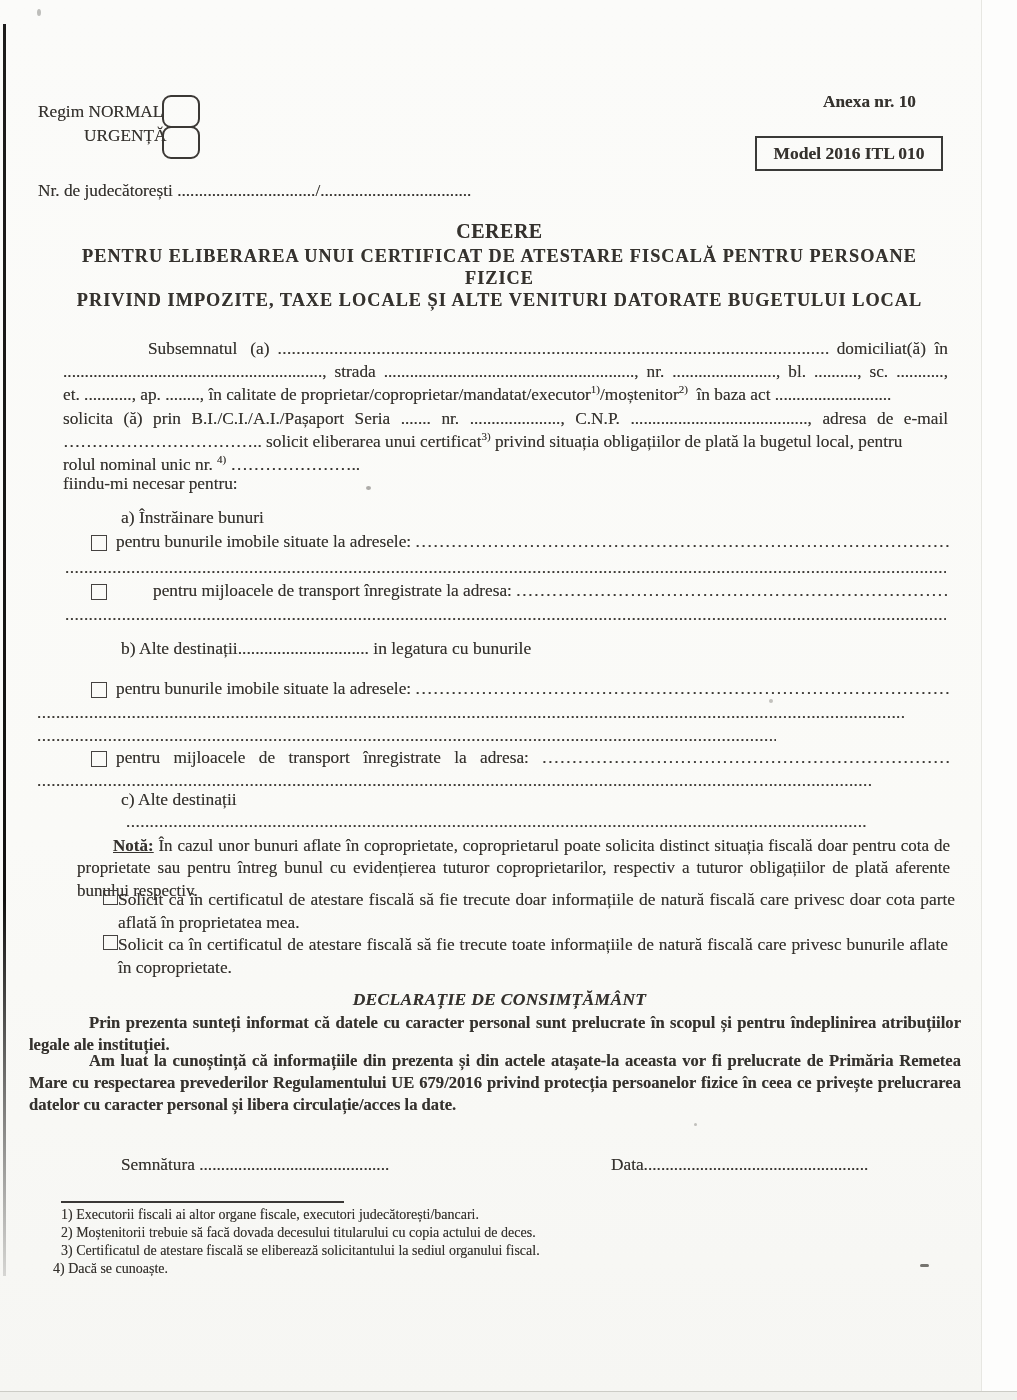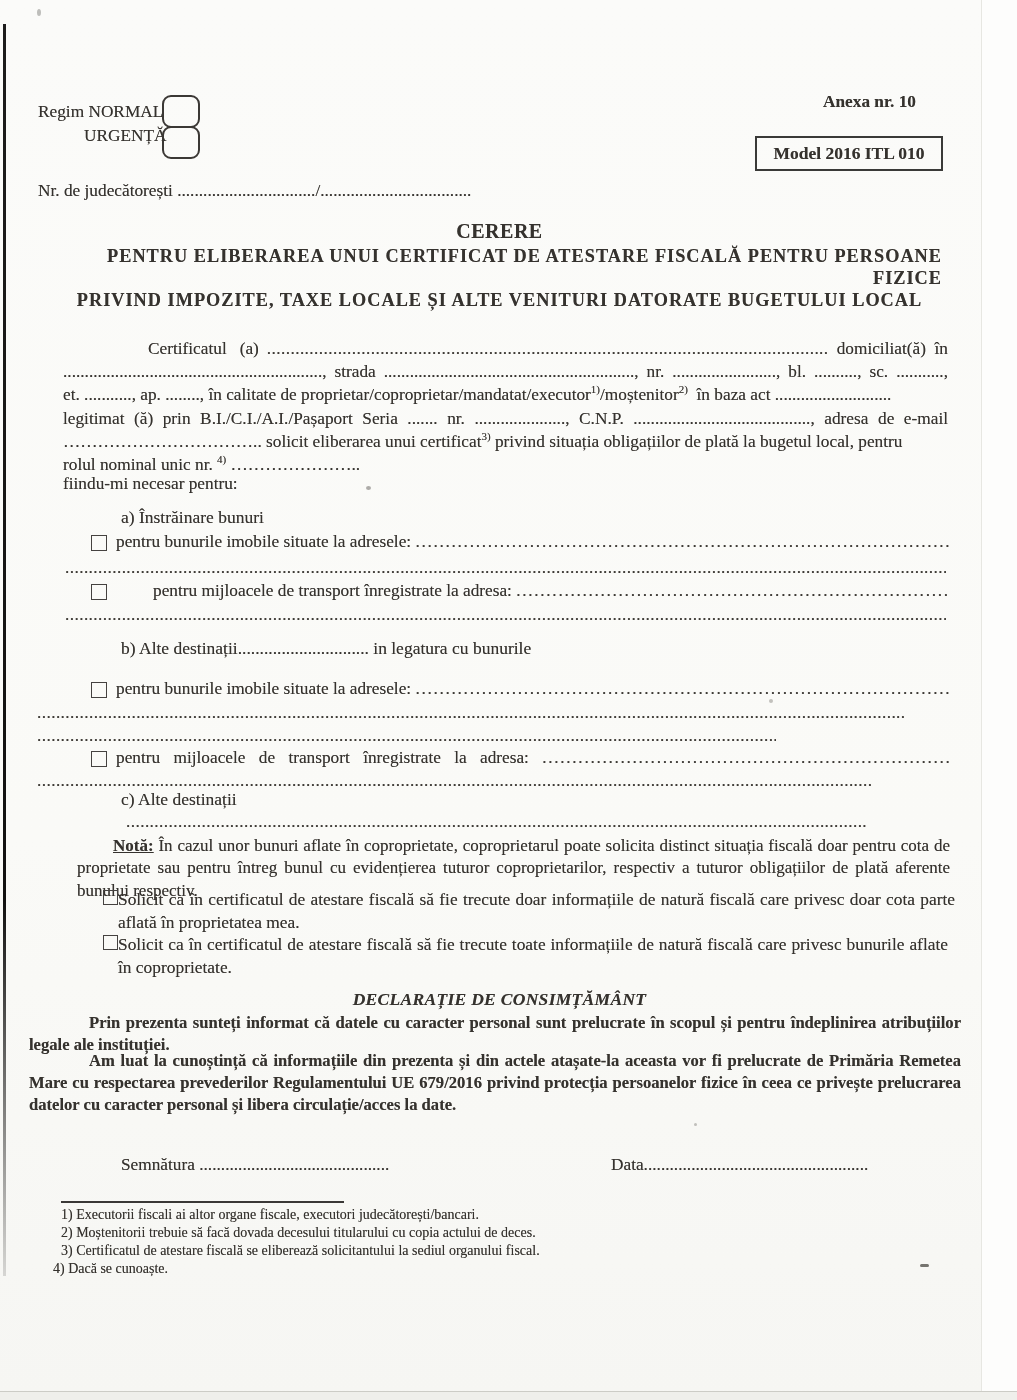--- a/index.html
+++ b/index.html
@@ -45,33 +45,33 @@
 <div class="abs" style="left:162px;top:95px;">
   <div class="regimbox"></div>
   <div class="regimbox" style="margin-top:-2px;"></div>
 </div>
 <div class="abs fs b" style="left:823px;top:92px;">Anexa nr. 10</div>
 <div class="abs b" style="left:755px;top:136px;width:184px;height:31px;border:2px solid #3a3a38;text-align:center;line-height:30px;font-size:17.5px;">Model 2016 ITL 010</div>
 <div class="abs fs" style="left:38px;top:181px;">Nr. de judecătorești ................................/...................................</div>
 
 <div class="abs" style="left:57px;top:220px;width:885px;text-align:center;">
   <div class="b" style="font-size:20px;letter-spacing:.5px;">CERERE</div>
-  <div class="b" style="font-size:18.3px;letter-spacing:1px;line-height:22px;margin-top:2px;text-align:right;">PENTRU ELIBERAREA UNUI CERTIFICAT DE ATESTARE FISCALĂ PENTRU  PERSOANE  FIZICE</div>
+  <div class="b" style="font-size:18.3px;letter-spacing:1px;line-height:22px;margin-top:2px;">PENTRU ELIBERAREA UNUI CERTIFICAT DE ATESTARE FISCALĂ PENTRU  PERSOANE  FIZICE</div>
   <div class="b" style="font-size:18.3px;letter-spacing:1px;line-height:22px;">PRIVIND IMPOZITE, TAXE LOCALE ȘI ALTE VENITURI DATORATE BUGETULUI LOCAL</div>
 </div>
 
 <div class="abs" style="left:63px;top:337px;width:885px;font-size:17.3px;line-height:23.2px;">
   <div style="display:flex;">
-    <span class="nw" style="margin-left:85px;">Certificatul   (a)</span>
+    <span class="nw" style="margin-left:85px;">Subsemnatul   (a)</span>
     <span class="dotline" style="flex:1;margin:0 8px;">..................................................................................................................................................................................................................................................................</span>
     <span class="nw">domiciliat(ă)  în</span>
   </div>
   <div class="nw jl">............................................................, strada .........................................................., nr. ........................, bl. .........., sc. ...........,</div>
   <div class="nw"><span>et. ..........., ap. ........, în calitate de proprietar/coproprietar/mandatat/executor</span><span class="sup">1)</span><span>/moștenitor</span><span class="sup">2)</span><span>  în baza act ...........................</span></div>
-  <div class="nw jl">legitimat (ă) prin B.I./C.I./A.I./Pașaport Seria ....... nr. ....................., C.N.P. ........................................., adresa de e-mail</div>
+  <div class="nw jl">solicita (ă) prin B.I./C.I./A.I./Pașaport Seria ....... nr. ....................., C.N.P. ........................................., adresa de e-mail</div>
   <div class="nw"><span>…………………………….. solicit eliberarea unui certificat</span><span class="sup">3)</span><span> privind situația obligațiilor de plată la bugetul local, pentru</span></div>
   <div class="nw"><span>rolul nominal unic nr. </span><span class="sup">4)</span><span> …………………..</span></div>
 </div>
 
 <div class="abs fs" style="left:63px;top:474px;">fiindu-mi necesar pentru:</div>
 
 <div class="abs" style="left:121px;top:507px;font-size:17.5px;">a) Înstrăinare bunuri</div>
 <div class="abs cbrow fs" style="left:91px;top:532px;width:858px;">
   <span class="cb"></span>
   <span class="rowtext"><span>pentru bunurile imobile situate la adresele: </span><span class="dotline sp">..................................................................................................................................................................................................................................................................</span></span>

